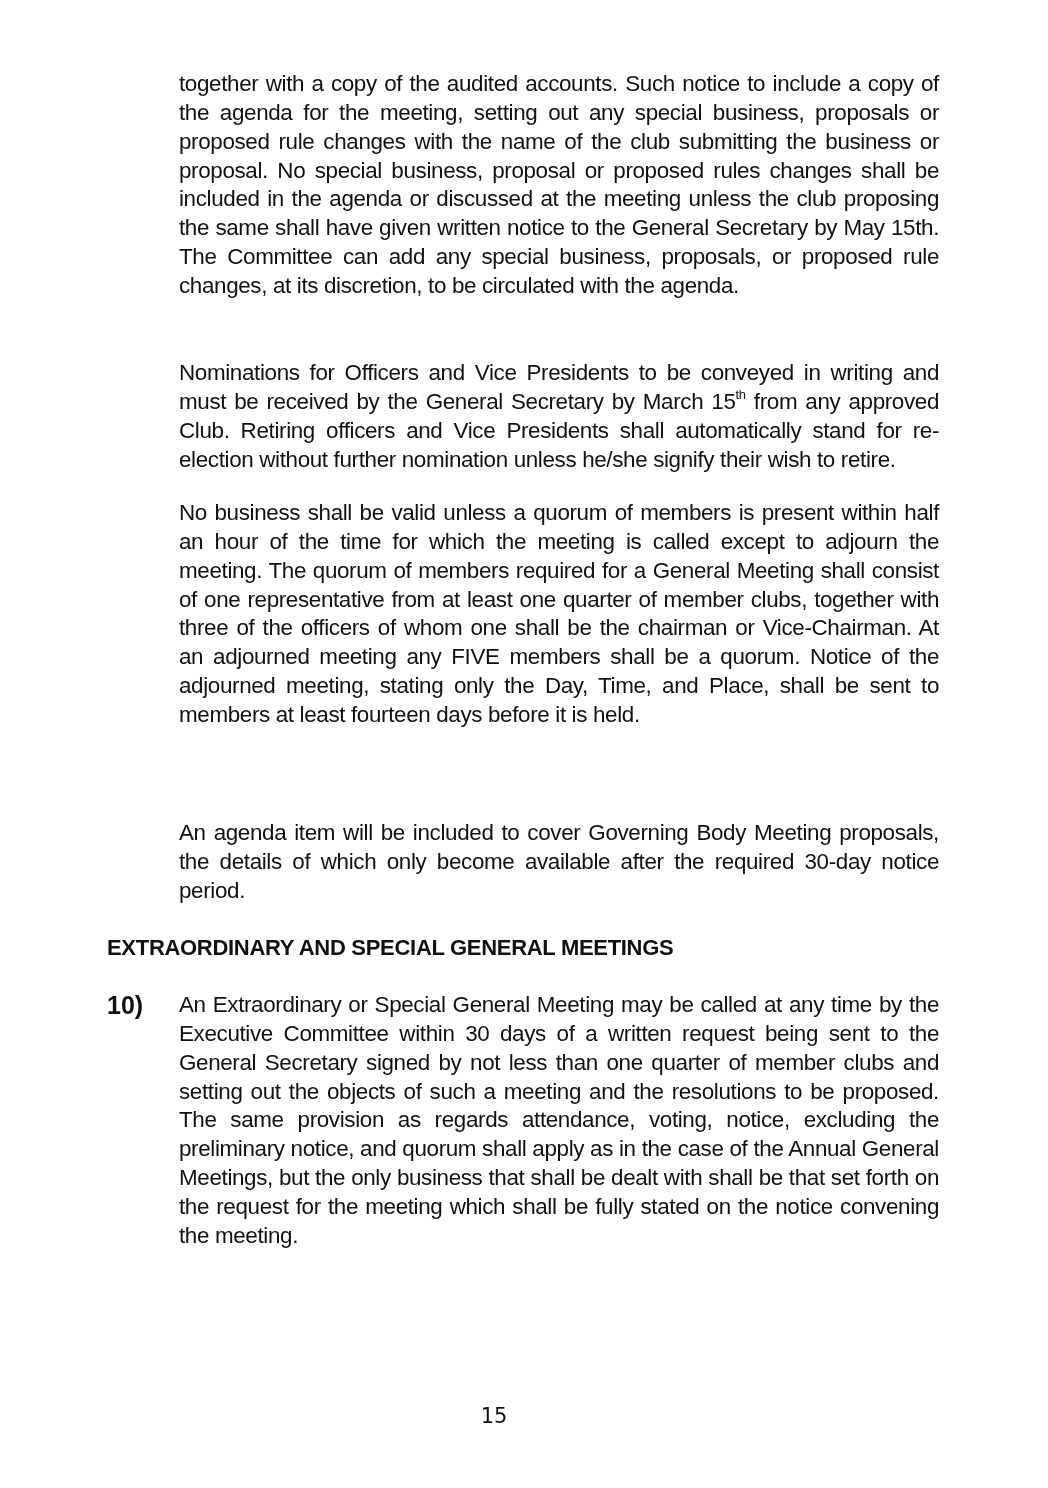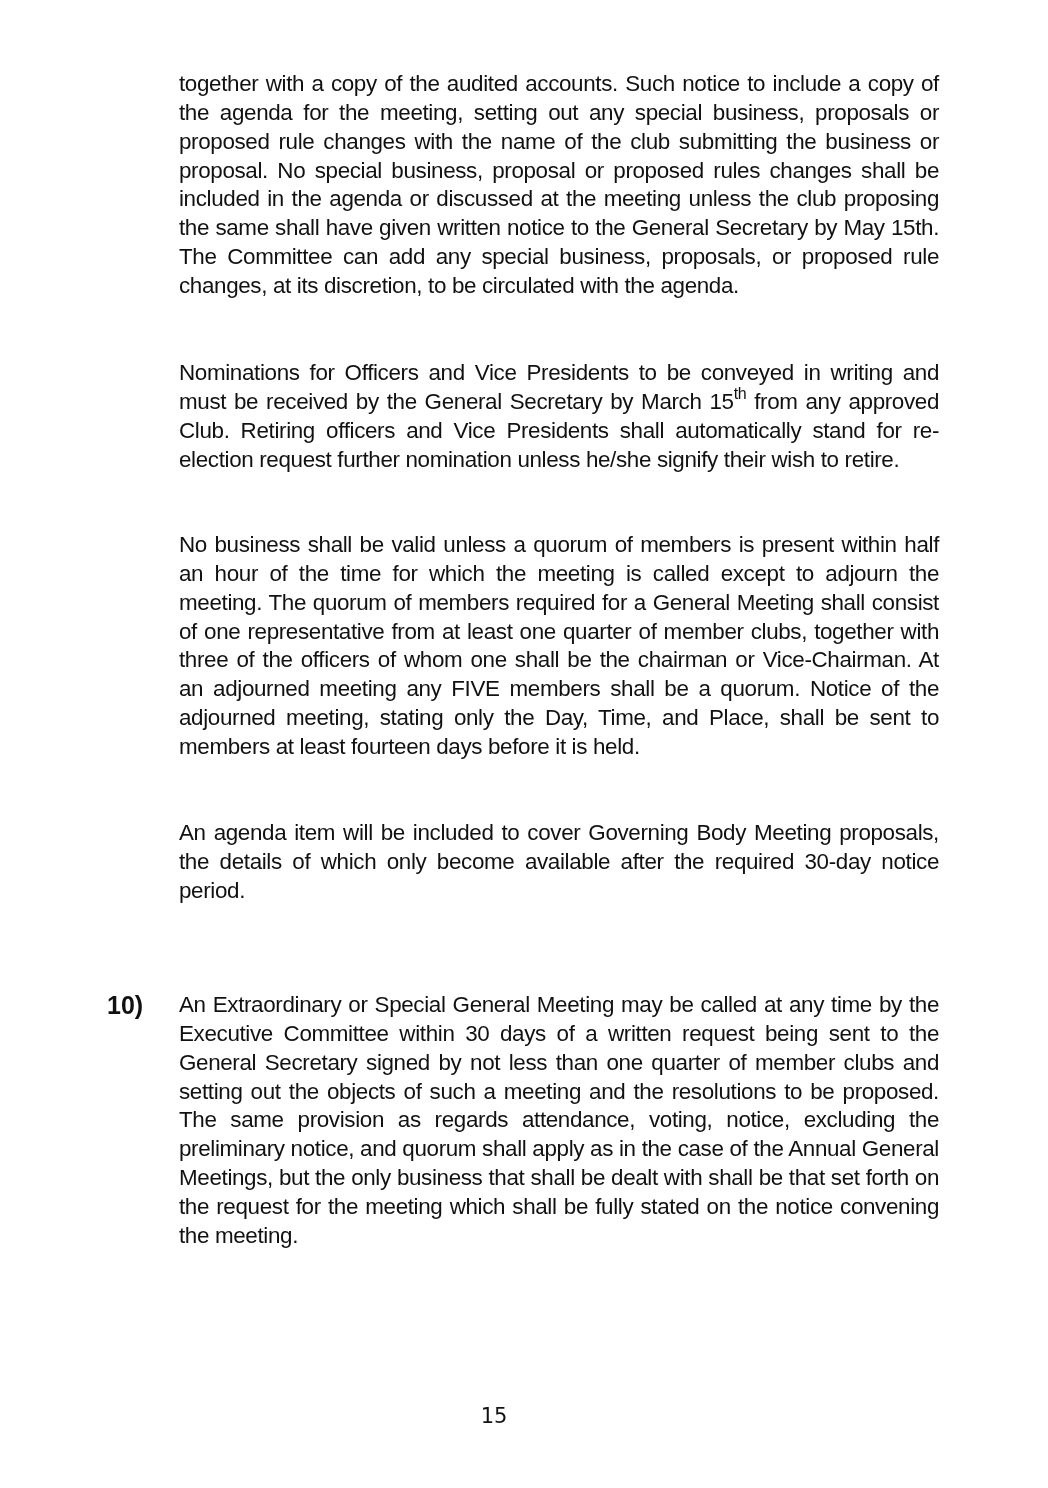--- a/index.html
+++ b/index.html
@@ -29,21 +29,21 @@
       font-size: 22.4px;
       line-height: 28.85px;
       text-align: justify;
       text-align-last: left;
       letter-spacing: -0.35px;
       word-spacing: 0px;
       margin: 0;
     }
     .p1 { top: 70px; }
     .p2 { top: 359px; }
-    .p3 { top: 531px; }
+    .p3 { top: 499px; }
     .p4 { top: 819px; }
     .heading {
       position: absolute;
       left: 107px;
       top: 933px;
       font-size: 22px;
       font-weight: bold;
       letter-spacing: -0.3px;
       margin: 0;
       line-height: 29px;
@@ -52,21 +52,21 @@
       position: absolute;
       left: 107px;
       top: 991px;
       font-size: 25px;
       font-weight: bold;
       line-height: 28.85px;
       margin: 0;
     }
     .p5 { top: 991px; }
     sup {
-      font-size: 16px;
+      font-size: 13px;
       line-height: 0;
       vertical-align: super;
       position: relative;
       top: -1px;
     }
     .page-number {
       position: absolute;
       left: 0;
       width: 988px;
       top: 1402px;
@@ -77,26 +77,27 @@
       margin: 0;
     }
   </style>
 </head>
 <body>
 
 <div class="page">
 
   <p class="para p1">together with a copy of the audited accounts.  Such notice to include a copy of the agenda for the meeting, setting out any special business, proposals or proposed rule changes with the name of the club submitting the business or proposal.  No special business, proposal or proposed rules changes shall be included in the agenda or discussed at the meeting unless the club proposing the same shall have given written notice to the General Secretary by May 15th. The Committee can add any special business, proposals, or proposed rule changes, at its discretion, to be circulated with the agenda.</p>
 
-  <p class="para p2"><span>Nominations for Officers and Vice Presidents to be conveyed in writing and must be received by the General Secretary by March 15</span><sup>th</sup><span> from any approved Club. Retiring officers and Vice Presidents shall automatically stand for re-election request further nomination unless he/she signify their wish to retire.</span></p>
+  <p class="para p2"><span>Nominations for Officers and Vice Presidents to be conveyed in writing and must be received by the General Secretary by March 15</span><sup>th</sup><span> from any approved Club. Retiring officers and Vice Presidents shall automatically stand for re-election without further nomination unless he/she signify their wish to retire.</span></p>
 
   <p class="para p3">No business shall be valid unless a quorum of members is present within half an hour of the time for which the meeting is called except to adjourn the meeting.  The quorum of members required for a General Meeting shall consist of one representative from at least one quarter of member clubs, together with three of the officers of whom one shall be the chairman or Vice-Chairman.  At an adjourned meeting any FIVE members shall be a quorum. Notice of the adjourned meeting, stating only the Day, Time, and Place, shall be sent to members at least fourteen days before it is held.</p>
 
   <p class="para p4">An agenda item will be included to cover Governing Body Meeting proposals, the details of which only become available after the required 30-day notice period.</p>
 
+  <h2 class="heading">EXTRAORDINARY AND SPECIAL GENERAL MEETINGS</h2>
 
   <div class="clause-num">10)</div>
 
   <p class="para p5">An Extraordinary or Special General Meeting may be called at any time by the Executive Committee within 30 days of a written request being sent to the General Secretary signed by not less than one quarter of member clubs and setting out the objects of such a meeting and the resolutions to be proposed. The same provision as regards attendance, voting, notice, excluding the preliminary notice, and quorum shall apply as in the case of the Annual General Meetings, but the only business that shall be dealt with shall be that set forth on the request for the meeting which shall be fully stated on the notice convening the meeting.</p>
 
   <div class="page-number">15</div>
 
 </div>
 
 </body></html>

